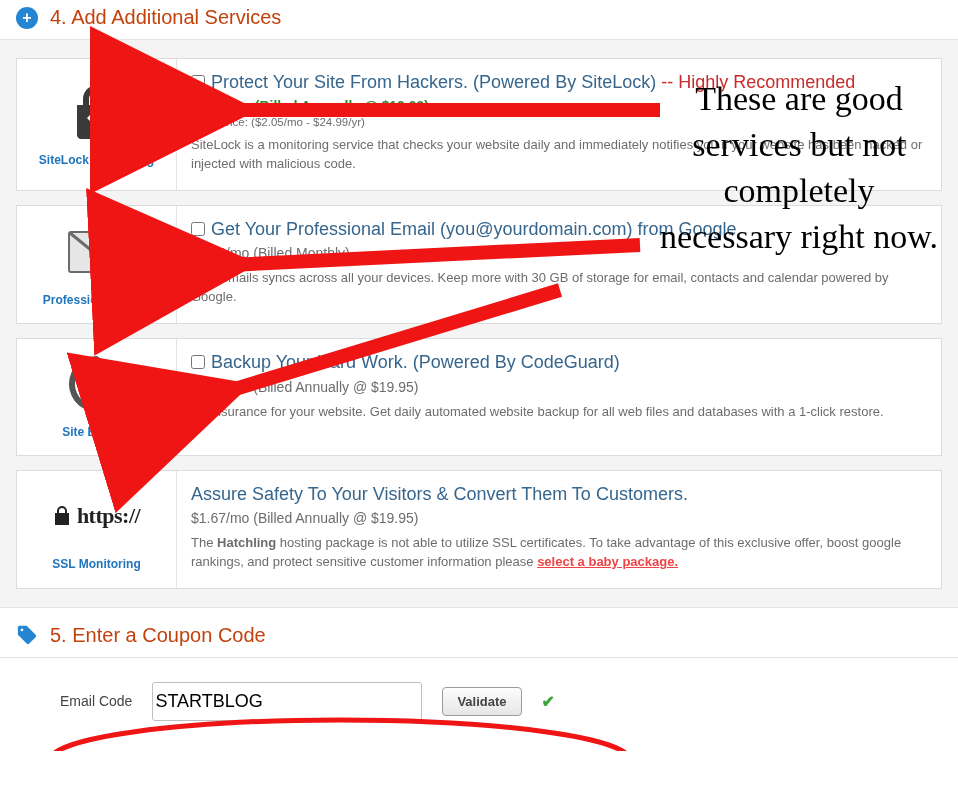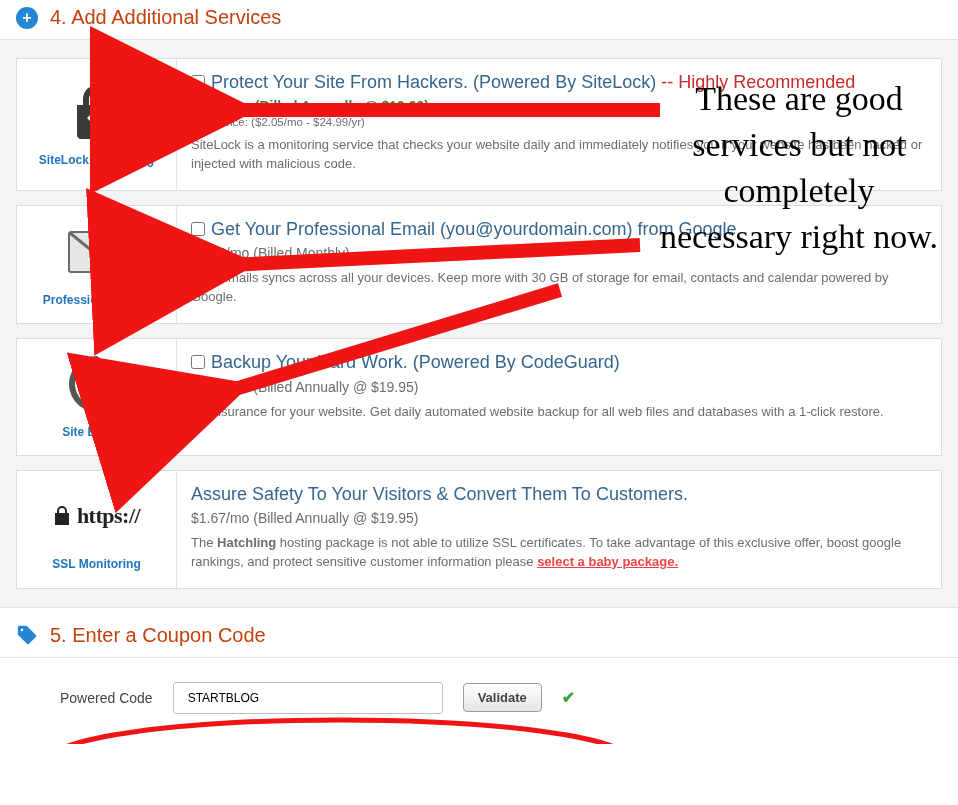--- a/index.html
+++ b/index.html
@@ -135,22 +135,22 @@
     display: flex;
     align-items: center;
     gap: 20px;
   }
   .coupon-label {
     color: #444;
     font-size: 14px;
   }
   .coupon-input {
     width: 270px;
-    padding: 8px 14px;
-    font-size: 12px;
+    padding: 8px 2px;
+    font-size: 18px;
     border: 1px solid #bfbfbf;
     border-radius: 3px;
   }
   .validate-btn {
     padding: 6px 14px;
     font-size: 13px;
     font-weight: bold;
     color: #444;
     background: linear-gradient(#fdfdfd,#e6e6e6);
     border: 1px solid #9c9c9c;
@@ -277,21 +277,21 @@
   <span class="tag-icon">
     <svg width="22" height="22" viewBox="0 0 24 24">
         <path fill="#2486d3" d="M21.4 11.6 12.4 2.6A2 2 0 0 0 11 2H4a2 2 0 0 0-2 2v7a2 2 0 0 0 .6 1.4l9 9a2 2 0 0 0 2.8 0l7-7a2 2 0 0 0 0-2.8zM6.5 8A1.5 1.5 0 1 1 8 6.5 1.5 1.5 0 0 1 6.5 8z"></path>
       </svg>
   </span>
   <span class="section-title">5. Enter a Coupon Code</span>
 </div>
 
 <div class="coupon-body">
   <div class="coupon-row">
-    <span class="coupon-label">Powered Code</span>
+    <span class="coupon-label">Email Code</span>
     <input class="coupon-input" type="text" value="STARTBLOG" style="">
     <button class="validate-btn">Validate</button>
     <span class="check-valid">✔</span>
   </div>
 </div>
 
 <svg class="overlay" width="958" height="805">
   <defs>
     <marker id="arrowhead" markerWidth="12" markerHeight="12" refX="2" refY="6" orient="auto">
       <path d="M12 0 L0 6 L12 12 z" fill="#ef1515"></path>

